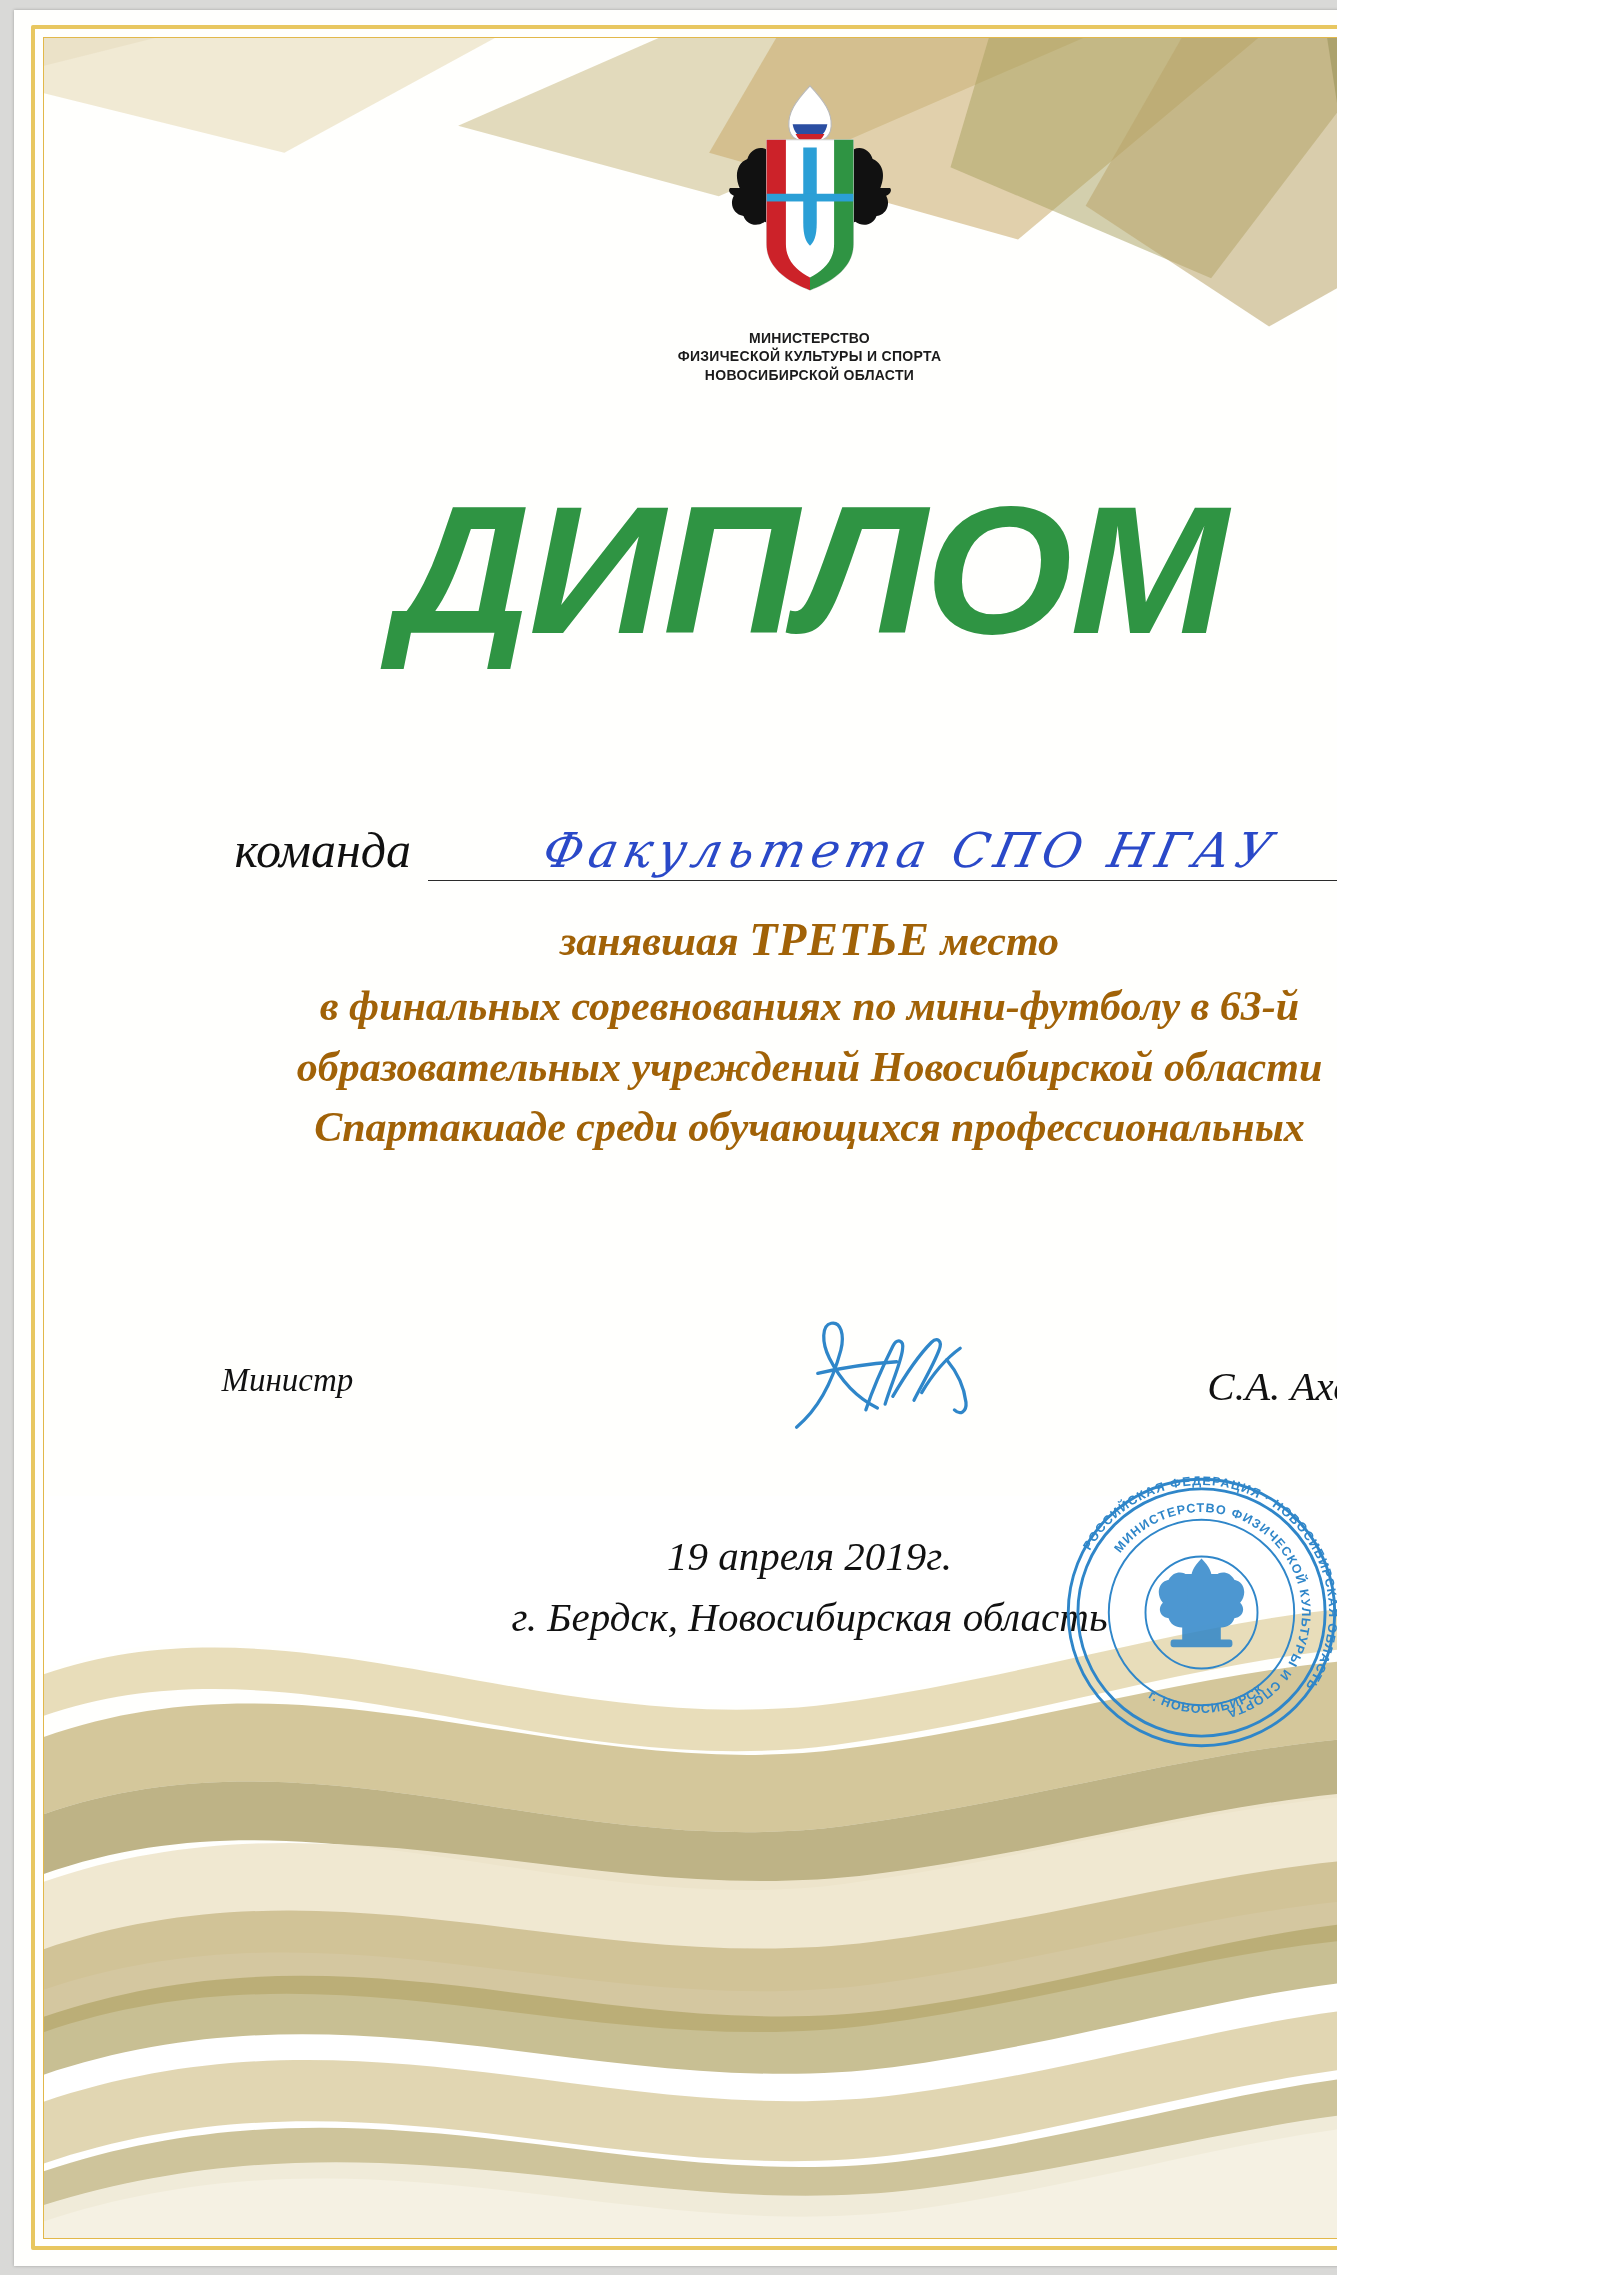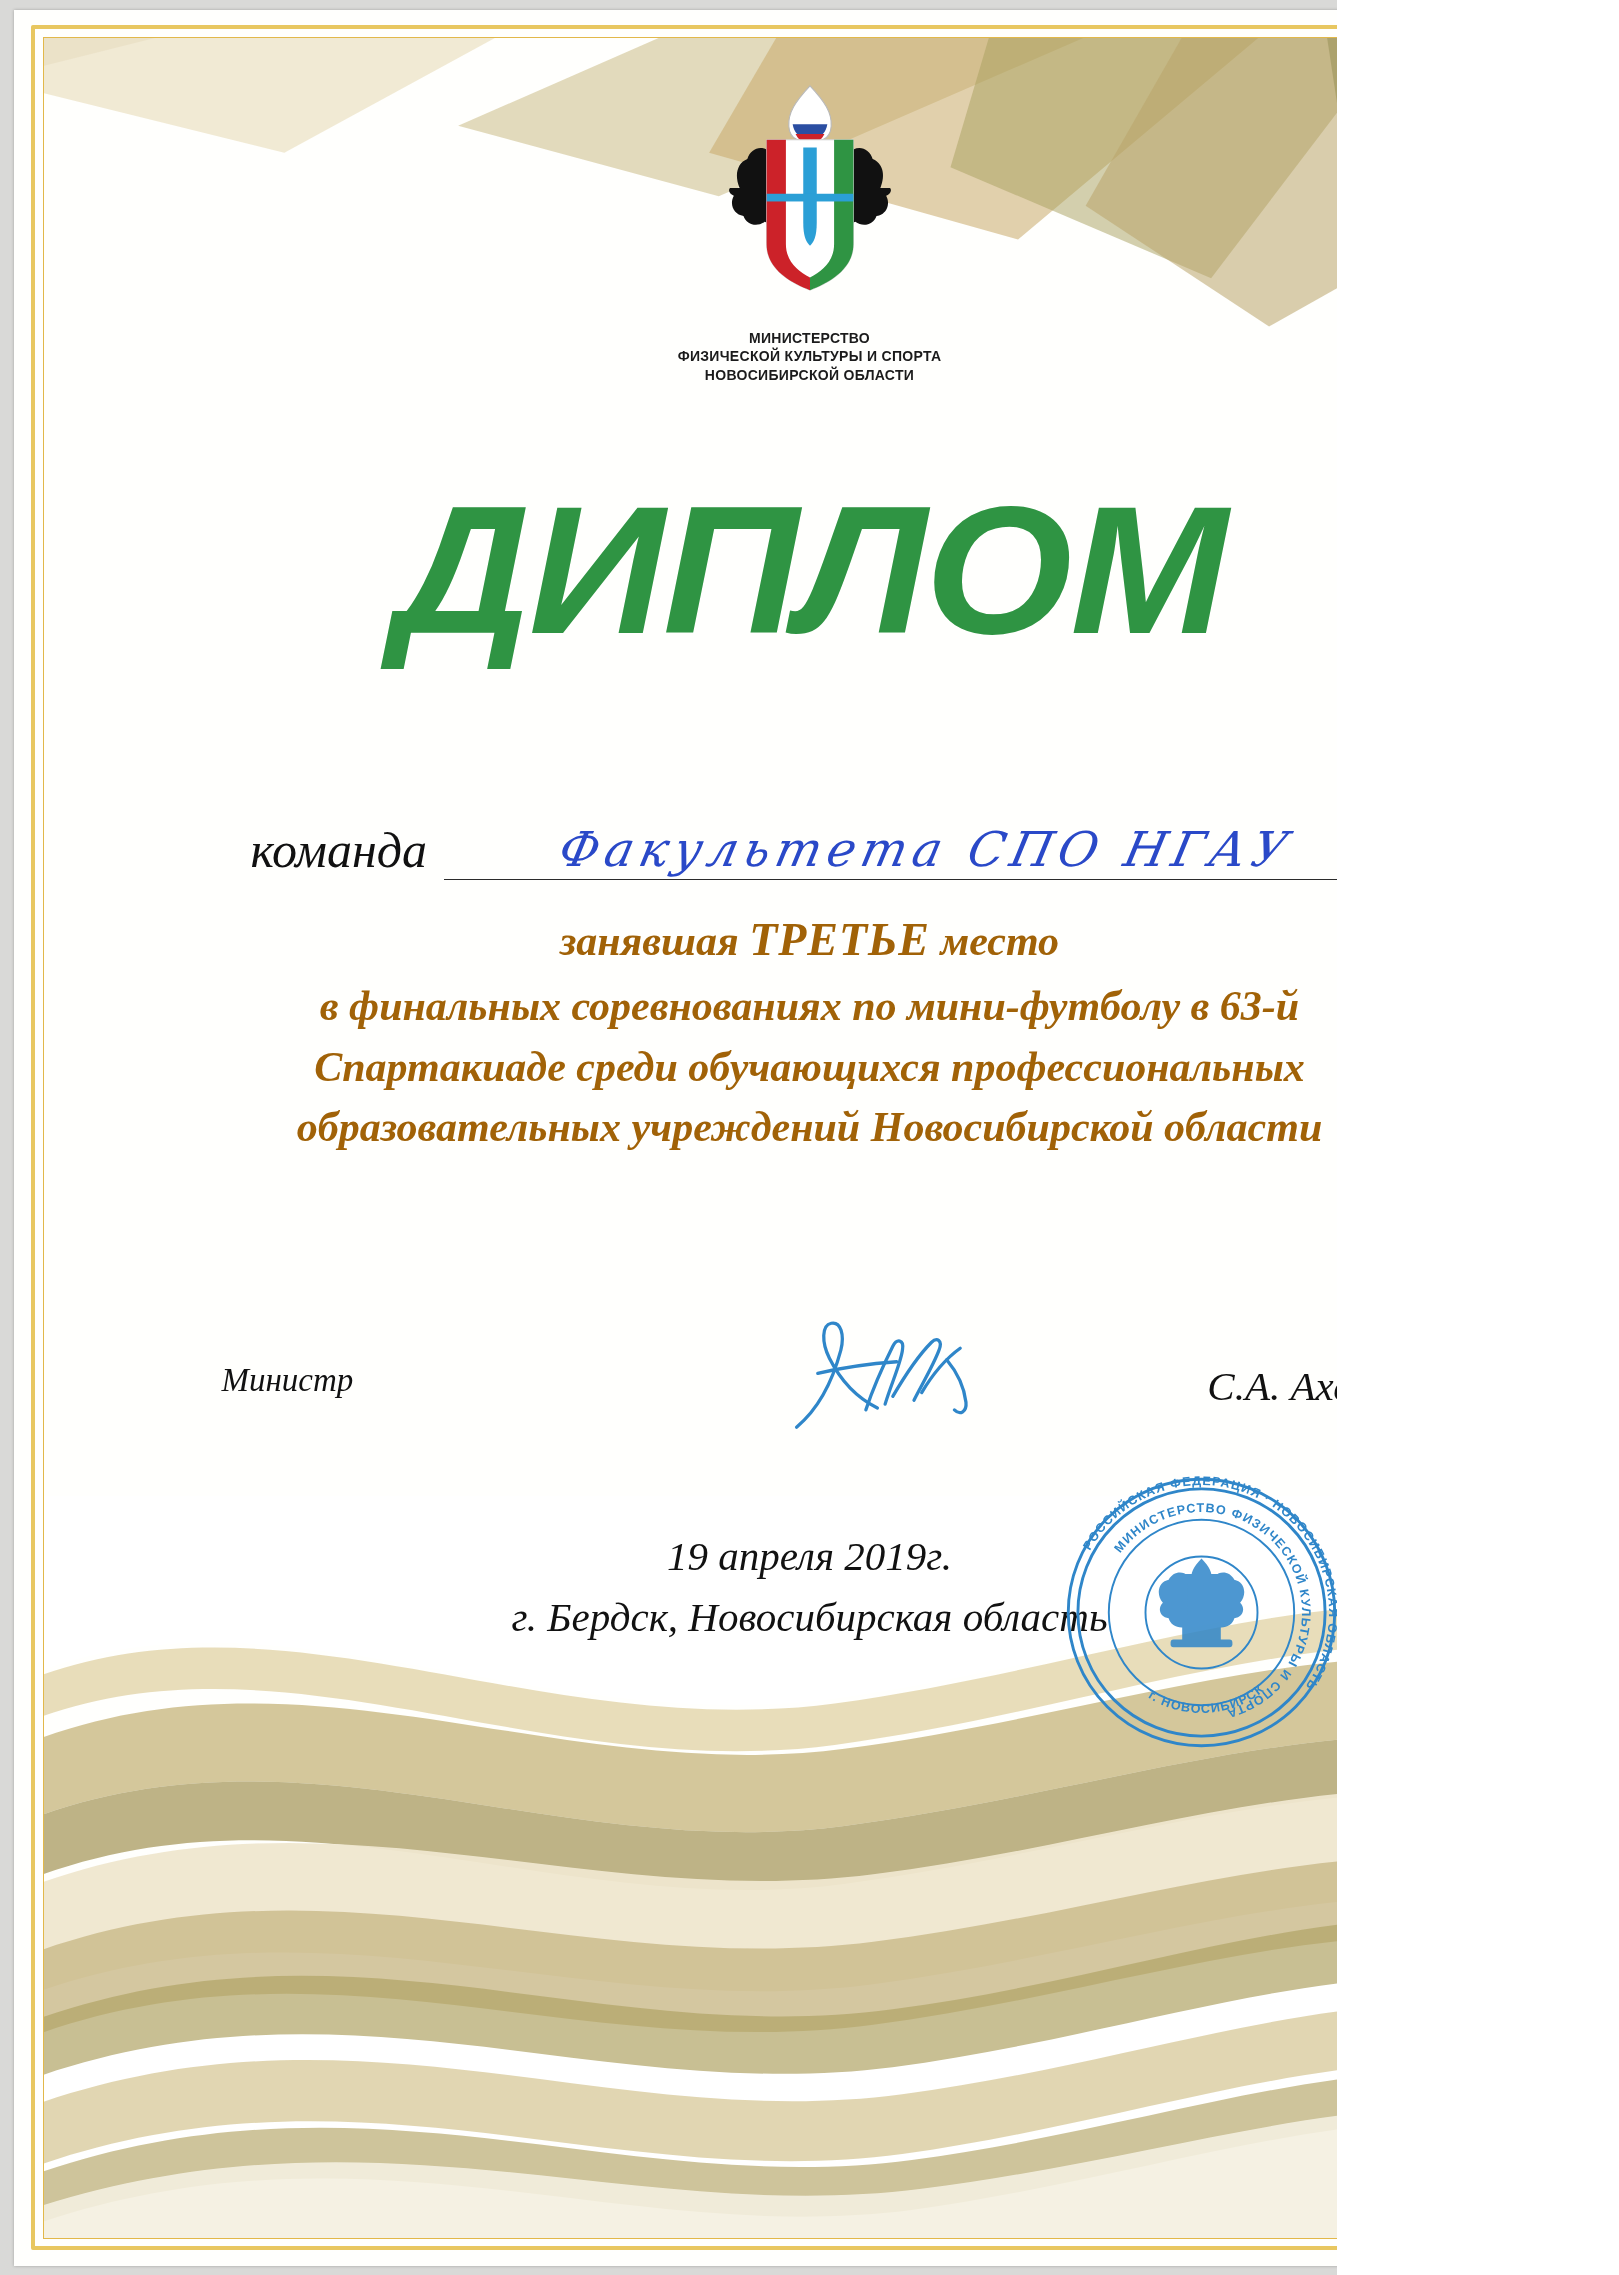--- a/index.html
+++ b/index.html
@@ -108,25 +108,25 @@
     top: 693px;
     font-family: "Liberation Serif", serif;
     font-size: 68px;
     letter-spacing: 1.9px;
     color: #111111;
   }
 
   
   .award-line {
     position: absolute;
-    left: 237px;
+    left: 221px;
     top: 811px;
     width: 1159px;
     display: flex;
-    align-items: flex-start;
+    align-items: center;
     gap: 17.4px;
   }
   .award-label {
     font-family: "Liberation Serif", serif;
     font-size: 50px;
     font-style: italic;
     color: #111;
     white-space: nowrap;
     padding-bottom: 3.9px;
   }
@@ -310,22 +310,22 @@
       </div>
 
       <div class="place-line">
         <span>занявшая</span>
         <span class="place-word">ТРЕТЬЕ</span>
         <span>место</span>
       </div>
 
       <div class="body-text">
         <div>в финальных соревнованиях по мини-футболу в 63-й</div>
+        <div>образовательных учреждений Новосибирской области</div>
         <div>Спартакиаде среди обучающихся профессиональных</div>
-        <div>образовательных учреждений Новосибирской области</div>
       </div>
 
       <div class="minister-label">Министр</div>
 
       <div class="signature">
         <svg width="222" height="154" viewBox="0 0 230 160">
           <g fill="none" stroke="#2f86c9" stroke-width="3.4" stroke-linecap="round">
             <path d="M20 128 C44 108 58 78 66 48 C70 32 66 18 56 20 C46 22 46 40 54 56 C66 80 84 98 104 108"></path>
             <path d="M42 72 C68 66 96 62 124 60"></path>
             <path d="M92 110 C100 86 110 64 120 44 C124 36 132 36 130 48 C128 62 118 84 112 104"></path>

